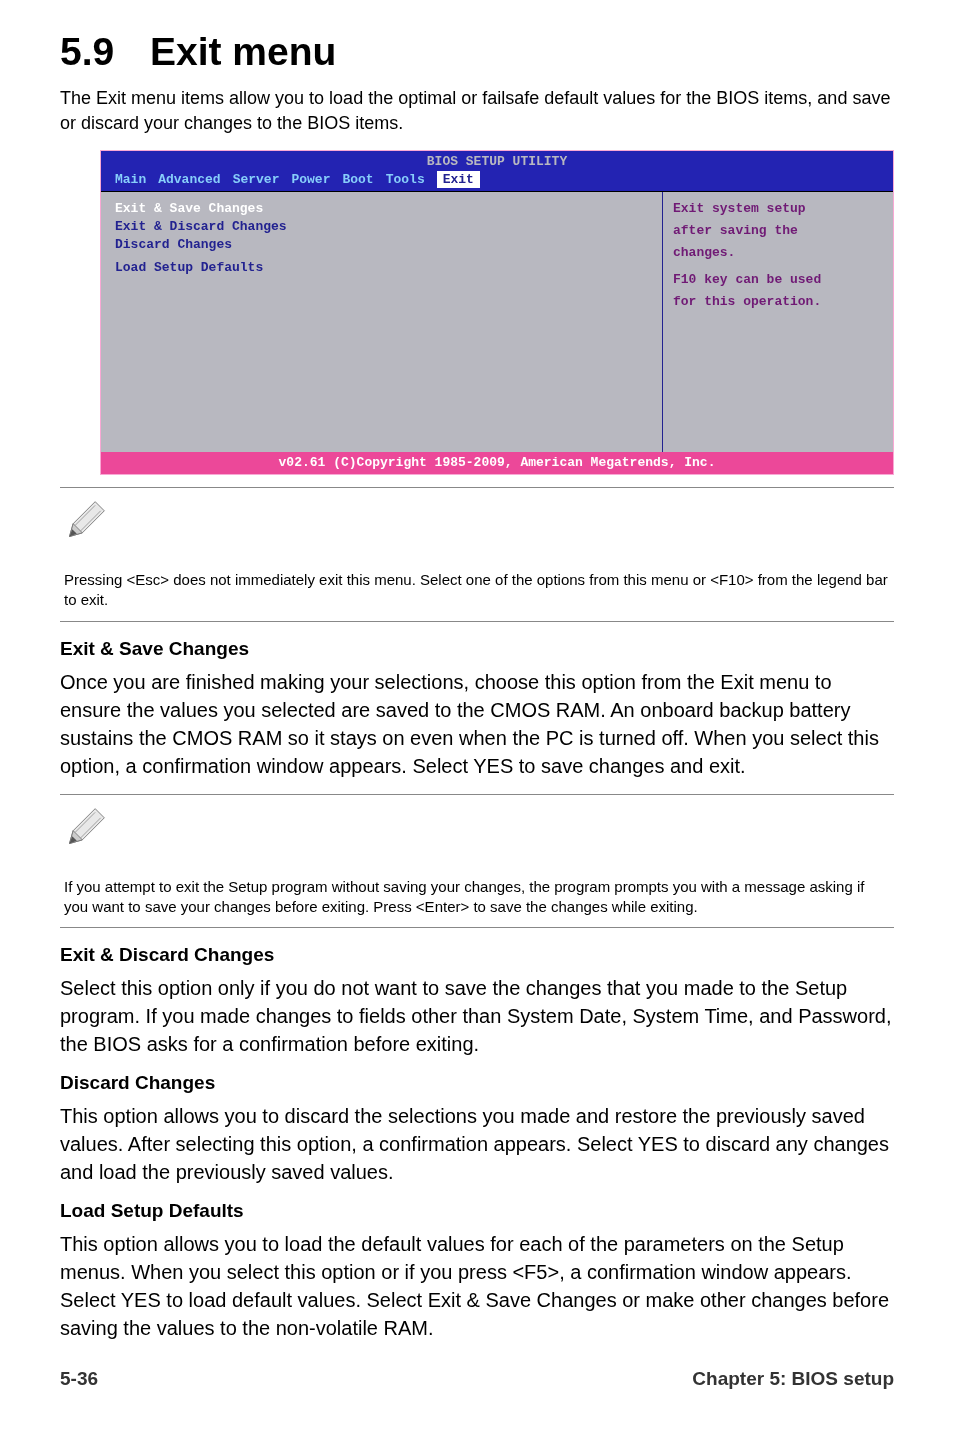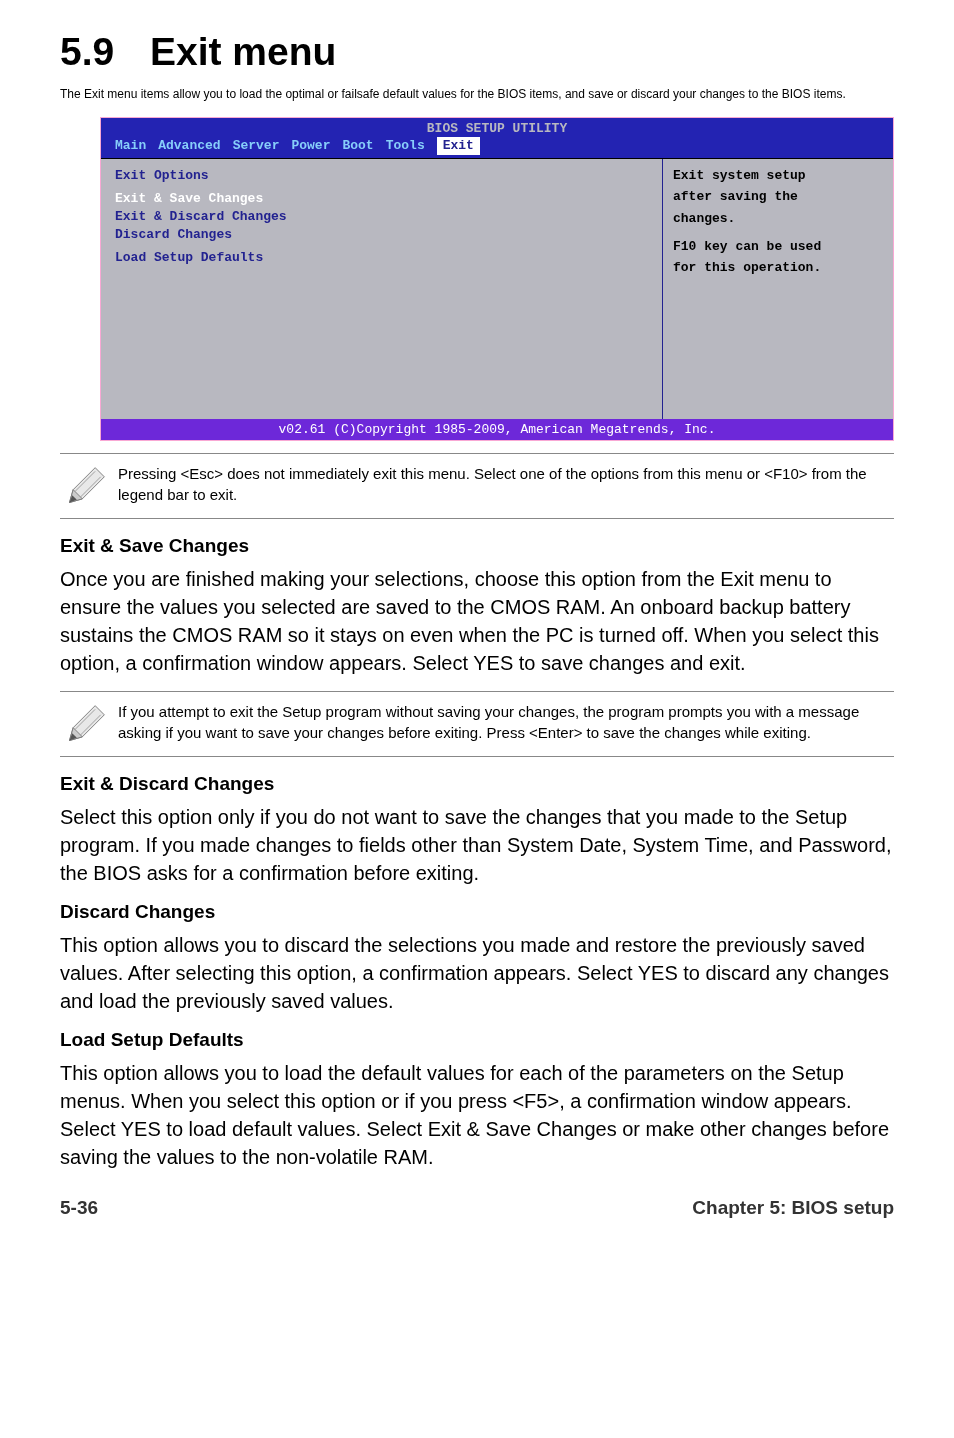--- a/index.html
+++ b/index.html
@@ -6,21 +6,21 @@
   body {
     font-family: Arial, Helvetica, sans-serif;
     background: #fff;
     color: #000;
     width: 954px;
     margin: 0 auto;
     padding: 30px 60px 20px 60px;
   }
   h1 { font-size: 39px; font-weight: bold; margin-bottom: 12px; }
   h1 .secnum { display: inline-block; width: 90px; }
-  .lead { font-size: 12px; line-height: 1.4; margin-bottom: 14px; }
+  .lead { font-size: 18px; line-height: 1.4; margin-bottom: 14px; }
 
   
   .bios {
     background: #2323b2;
     border: 1px solid #f9a8d4;
     font-family: "Courier New", monospace;
     font-size: 13px;
     line-height: 1.35;
     margin-left: 40px;
   }
@@ -53,45 +53,46 @@
     padding: 8px 14px;
     border-right: 1px solid #222290;
     min-height: 260px;
   }
   .bios-left .heading { color: #222290; font-weight: bold; margin-bottom: 6px; }
   .bios-left .item { color: #222290; font-weight: bold; line-height: 1.35; }
   .bios-left .selected { color: #fff; font-weight: bold; }
   .bios-right {
     width: 230px;
     padding: 8px 10px;
-    color: #000000;
+    color: #701a75;
     font-weight: bold;
     display: flex;
     flex-direction: column;
     justify-content: space-between;
   }
   .bios-help p { margin-bottom: 4px; }
   .bios-keys div { white-space: pre; }
   .bios-footer {
-    background: #6d28d9;
+    background: #ec4899;
     color: #fff;
     text-align: center;
-    font-weight: normal;
+    font-weight: bold;
     padding: 2px 0;
   }
 
   
   .note {
     display: flex;
     align-items: flex-start;
-    gap: 10px;
+    gap: 28px;
     border-top: 1px solid #888;
     border-bottom: 1px solid #888;
     padding: 10px 4px;
     margin: 12px 0 16px 0;
+    flex-direction: column;
   }
   .note-icon { flex: 0 0 44px; height: 44px; }
   .note-text { font-size: 15px; line-height: 1.35; }
 
   h2 { font-size: 19px; font-weight: bold; margin: 6px 0 8px 0; }
   p.body { font-size: 20px; line-height: 1.4; margin-bottom: 14px; }
 
   .footer {
     display: flex;
     justify-content: space-between;
@@ -116,21 +117,20 @@
     <span>Main</span>
     <span>Advanced</span>
     <span>Server</span>
     <span>Power</span>
     <span>Boot</span>
     <span>Tools</span>
     <span class="active">Exit</span>
   </div>
   <div class="bios-body">
     <div class="bios-left">
-      <div class="heading">Exit Options</div>
       <div class="selected">Exit &amp; Save Changes</div>
       <div class="item">Exit &amp; Discard Changes</div>
       <div class="item">Discard Changes</div>
       <div style="height:6px"></div>
       <div class="item">Load Setup Defaults</div>
     </div>
     <div class="bios-right">
       <div class="bios-help">
         <p>Exit system setup</p>
         <p>after saving the</p>

